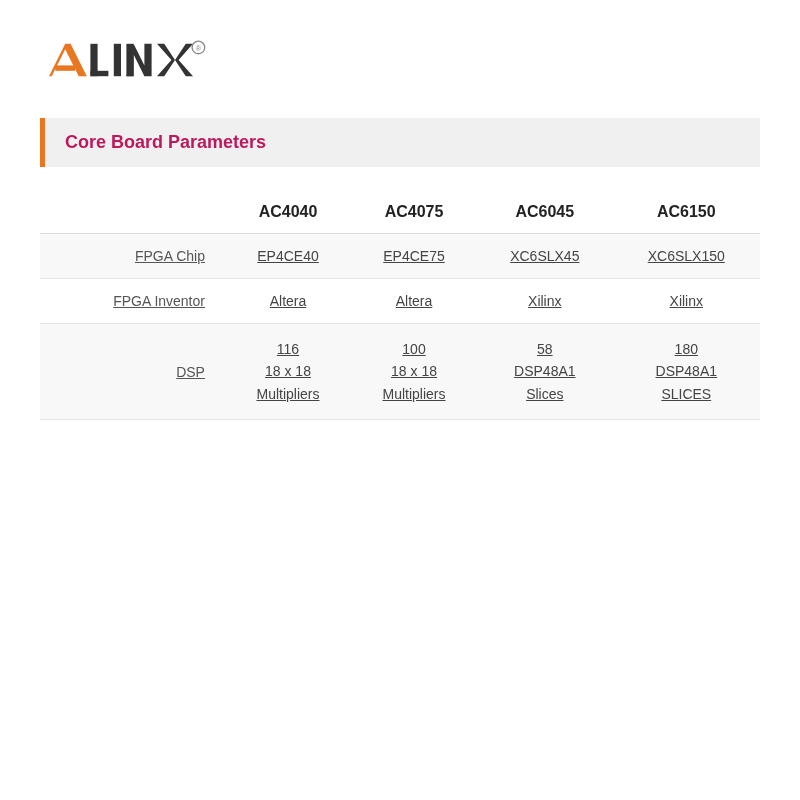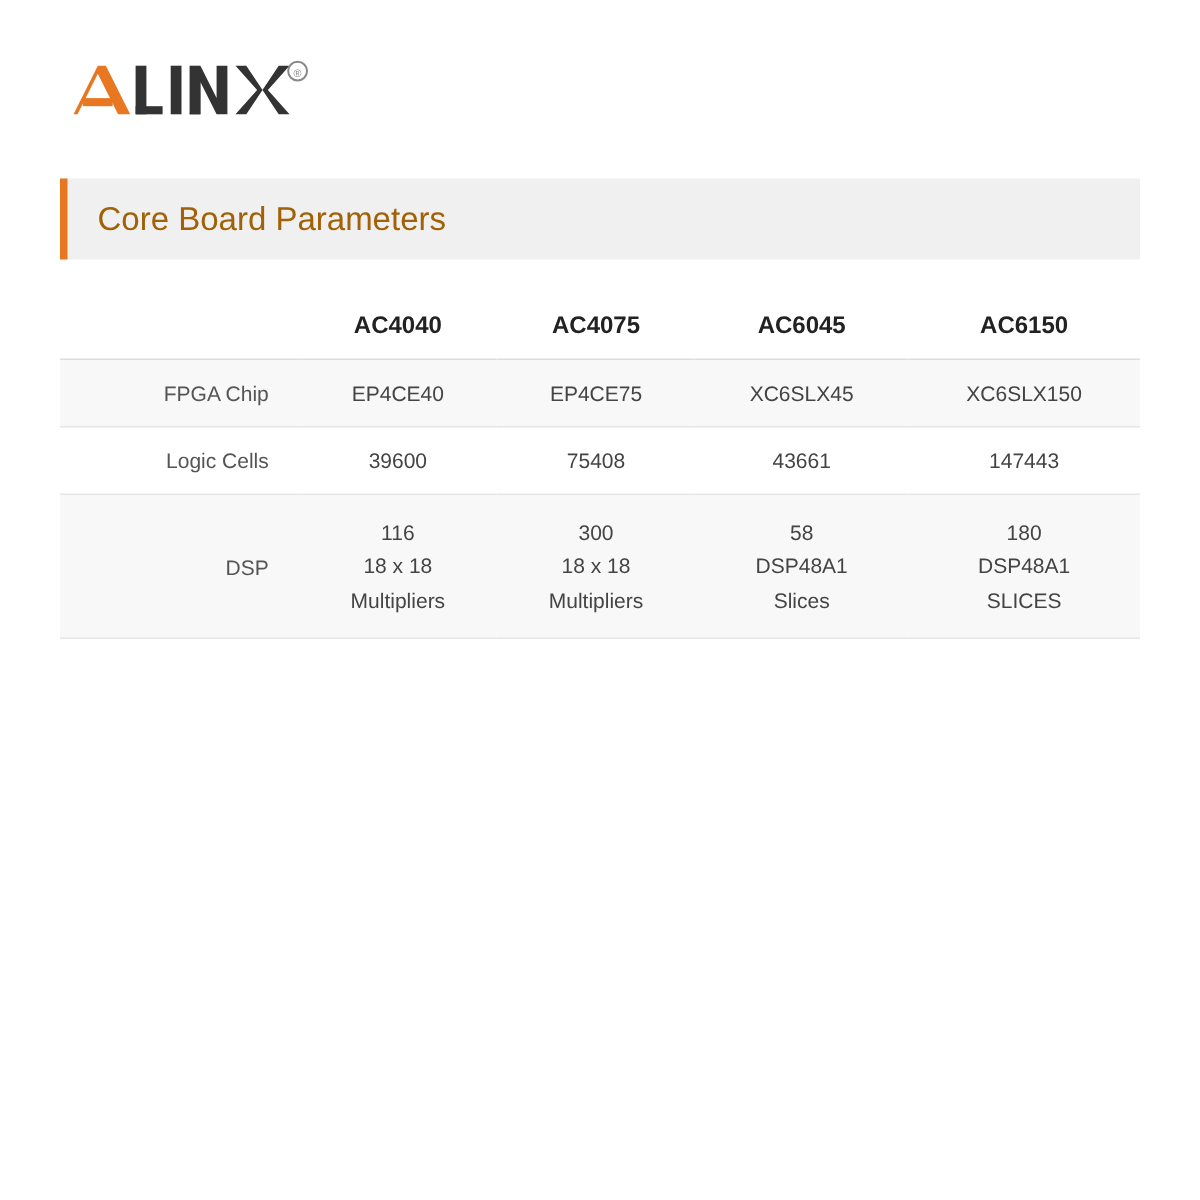--- a/index.html
+++ b/index.html
@@ -30,23 +30,23 @@
 
     
     .header-bar {
       background: #f0f0f0;
       border-left: 5px solid #e87722;
       padding: 14px 20px;
       margin-bottom: 24px;
     }
 
     .header-bar-title {
-      font-size: 22px;
-      font-weight: 400;
-      color: #a16207;
+      font-size: 18px;
+      font-weight: 700;
+      color: #be185d;
     }
 
     
     .params-table {
       width: 100%;
       border-collapse: collapse;
       font-size: 14px;
     }
 
     .params-table thead tr th {
@@ -71,20 +71,21 @@
 
     .params-table tbody tr:nth-child(even) {
       background: #ffffff;
     }
 
     .params-table tbody tr td {
       padding: 14px 10px;
       text-align: center;
       color: #444;
       vertical-align: middle;
+      text-decoration: underline;
     }
 
     .params-table tbody tr td:first-child {
       text-align: right;
       font-weight: 500;
       color: #555;
       padding-right: 20px;
       white-space: nowrap;
     }
 
@@ -135,29 +136,29 @@
     </thead>
     <tbody id="table-body">
     <tr>
           <td>FPGA Chip</td>
           <td>EP4CE40</td>
           <td>EP4CE75</td>
           <td>XC6SLX45</td>
           <td>XC6SLX150</td>
         </tr>
         <tr>
-          <td>Logic Cells</td>
-          <td>39600</td>
-          <td>75408</td>
-          <td>43661</td>
-          <td>147443</td>
+          <td>FPGA Inventor</td>
+          <td>Altera</td>
+          <td>Altera</td>
+          <td>Xilinx</td>
+          <td>Xilinx</td>
         </tr>
         <tr>
           <td>DSP</td>
           <td class="dsp-cell"><span>116</span><br><span>18 x 18</span><br><span>Multipliers</span></td>
-          <td class="dsp-cell"><span>300</span><br><span>18 x 18</span><br><span>Multipliers</span></td>
+          <td class="dsp-cell"><span>100</span><br><span>18 x 18</span><br><span>Multipliers</span></td>
           <td class="dsp-cell"><span>58</span><br><span>DSP48A1</span><br><span>Slices</span></td>
           <td class="dsp-cell"><span>180</span><br><span>DSP48A1</span><br><span>SLICES</span></td>
         </tr>
       </tbody>
   </table>
 
 </div>
 
 </body></html>

